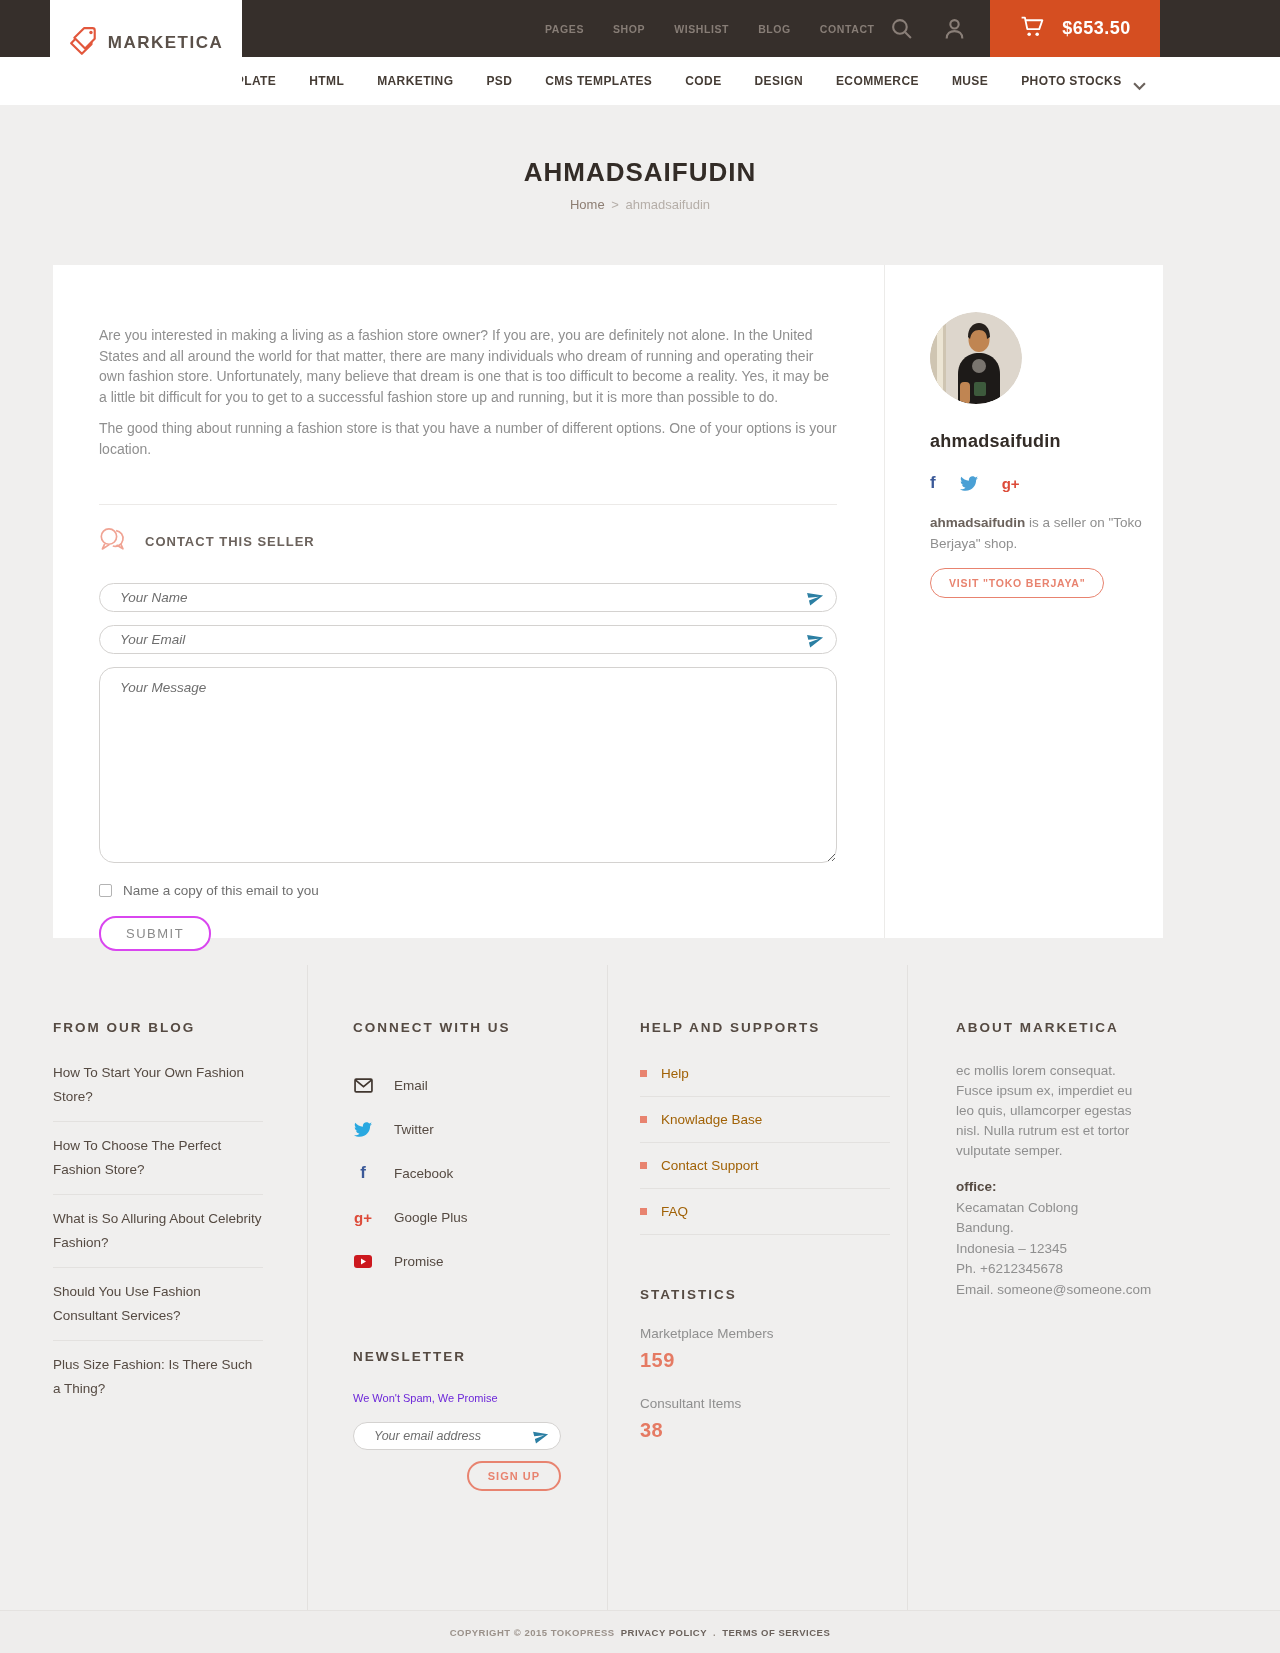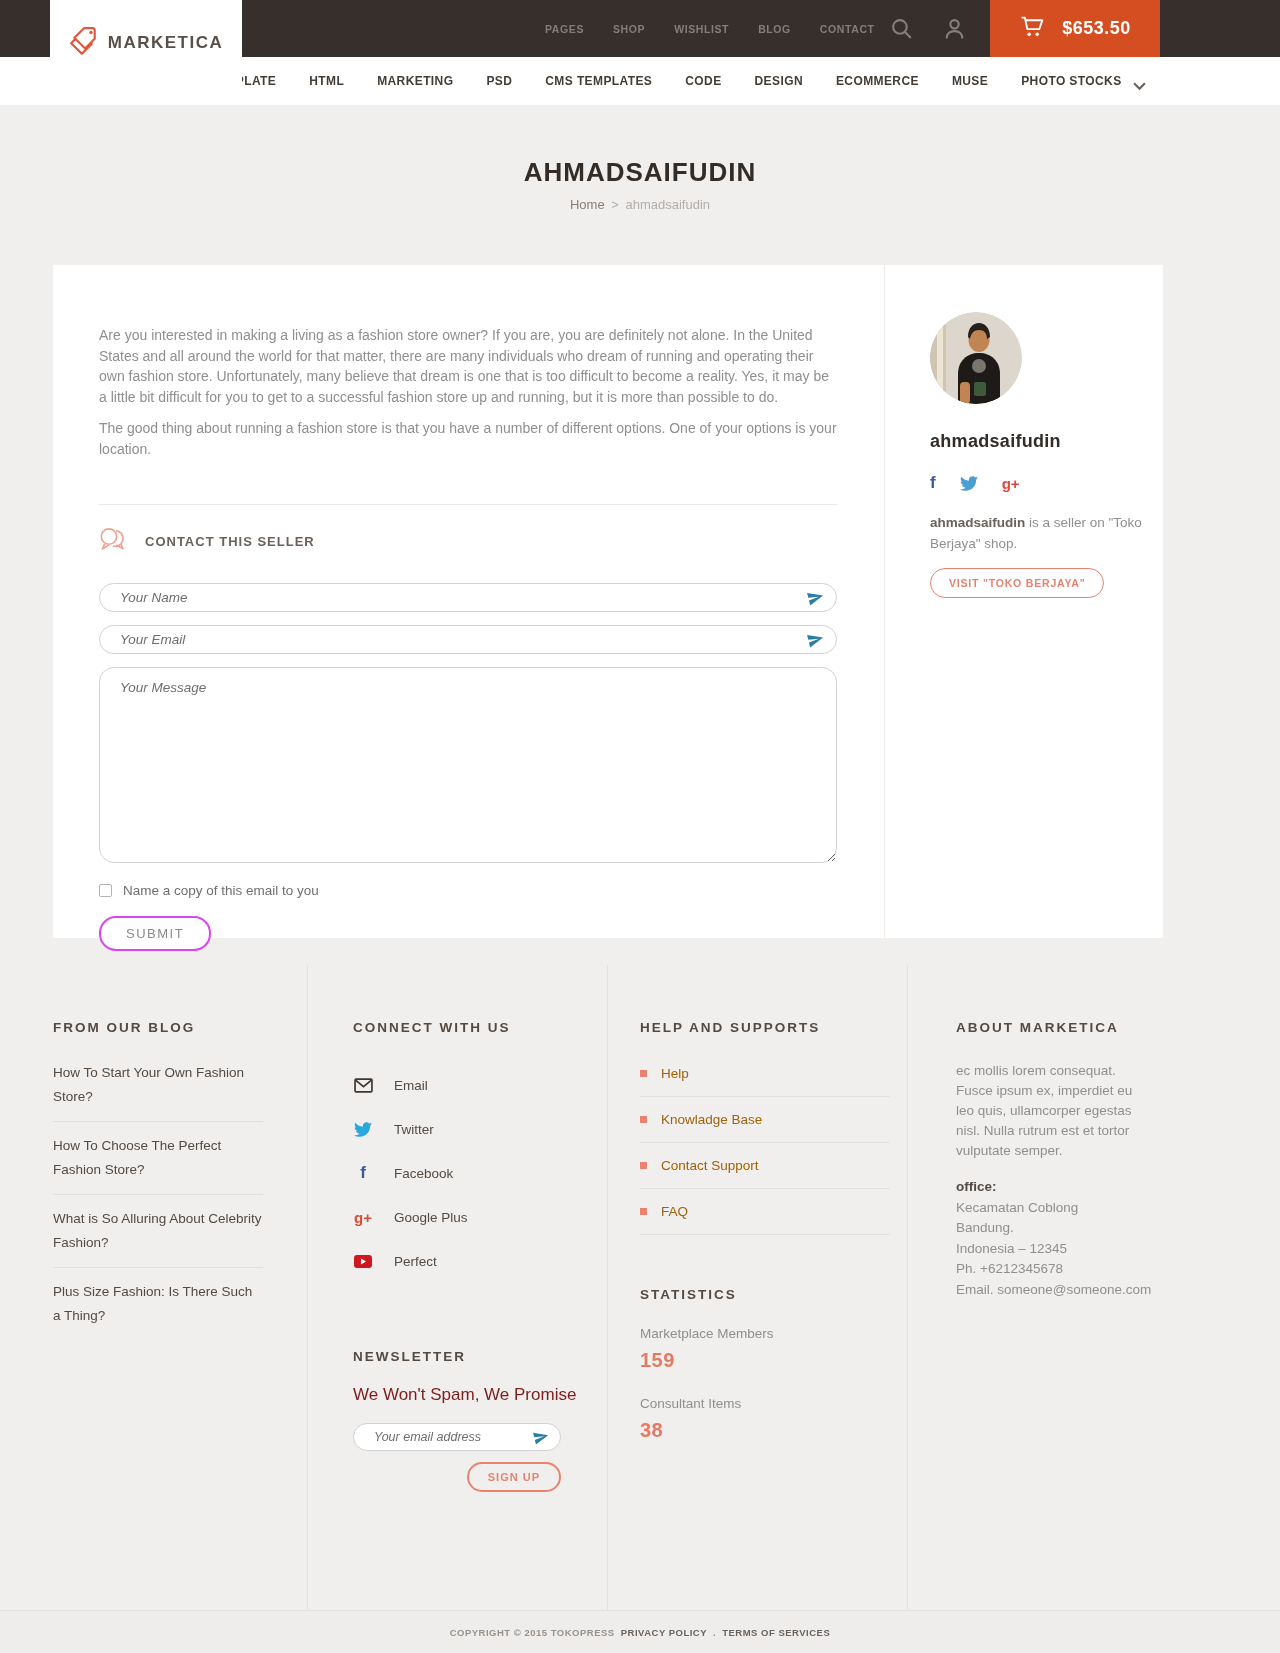--- a/index.html
+++ b/index.html
@@ -91,21 +91,21 @@
   .fcol4 { width:256px; border-left:1px solid #e3e1df; padding-left:48px; }
   .f-heading { font-size:13.5px; font-weight:bold; letter-spacing:2px; color:#554a42; }
   .blog-list { margin-top:14px; }
   .blog-item { width:210px; font-size:13.5px; line-height:24px; color:#554a42; padding:12px 0; border-bottom:1px solid #e3e1df; cursor:pointer; }
   .blog-item:last-child { border-bottom:none; }
   .connect-list { margin-top:28px; }
   .connect-item { display:flex; align-items:center; gap:21px; height:44px; cursor:pointer; }
   .connect-item .c-icon { width:20px; display:flex; justify-content:center; align-items:center; }
   .connect-label { font-size:13.5px; color:#554a42; }
   .news-heading { margin-top:66px; }
-  .news-tagline { margin-top:21px; font-size:17px; color:#7f1d1d; }
+  .news-tagline { margin-top:28px; font-size:11px; color:#6d28d9; }
   .news-input-wrap { position:relative; margin-top:18px; width:208px; }
   .news-input {
     width:208px; height:28px; border:1px solid #d4d2d0; border-radius:14px; padding:0 36px 0 20px;
     font-size:12.5px; color:#555; outline:none; font-family:"Liberation Sans", sans-serif;
   }
   .news-input::placeholder { font-style:italic; color:#6e6e6e; opacity:1; }
   .news-plane { position:absolute; right:12px; top:6px; cursor:pointer; }
   .signup-row { width:208px; margin-top:11px; text-align:right; }
   .signup-btn {
     display:inline-block; border:2px solid #e8836f; border-radius:16px; background:transparent;
@@ -300,20 +300,21 @@
 </div>
 
 <div class="footer">
 
   <div class="fcol fcol1">
     <div class="f-heading">FROM OUR BLOG</div>
     <div class="blog-list">
       <div class="blog-item">How To Start Your Own Fashion Store?</div>
       <div class="blog-item">How To Choose The Perfect Fashion Store?</div>
       <div class="blog-item">What is So Alluring About Celebrity Fashion?</div>
+      <div class="blog-item">Should You Use Fashion Consultant Services?</div>
       <div class="blog-item">Plus Size Fashion: Is There Such a Thing?</div>
     </div>
   </div>
 
   <div class="fcol fcol2">
     <div class="f-heading">CONNECT WITH US</div>
     <div class="connect-list">
       <div class="connect-item">
         <span class="c-icon">
           <svg width="19" height="15" viewBox="0 0 18 14">
@@ -339,21 +340,21 @@
         <span class="c-icon gp-glyph">g+</span>
         <span class="connect-label">Google Plus</span>
       </div>
       <div class="connect-item">
         <span class="c-icon">
           <svg width="18" height="13" viewBox="0 0 18 13">
             <rect width="18" height="13" rx="3" fill="#cc181e"></rect>
             <path d="M7 3.5v6l5-3z" fill="#fff"></path>
           </svg>
         </span>
-        <span class="connect-label">Perfect</span>
+        <span class="connect-label">Promise</span>
       </div>
     </div>
 
     <div class="f-heading news-heading">NEWSLETTER</div>
     <div class="news-tagline">We Won't Spam, We Promise</div>
     <div class="news-input-wrap">
       <input class="news-input" type="text" placeholder="Your email address" style="">
       <span class="news-plane">
         <svg width="16" height="16" viewBox="0 0 24 24" style="transform:rotate(-14deg)">
           <path d="M2 21L23 12 2 3l0 7 15 2-15 2z" fill="#2c7fa3"></path>

